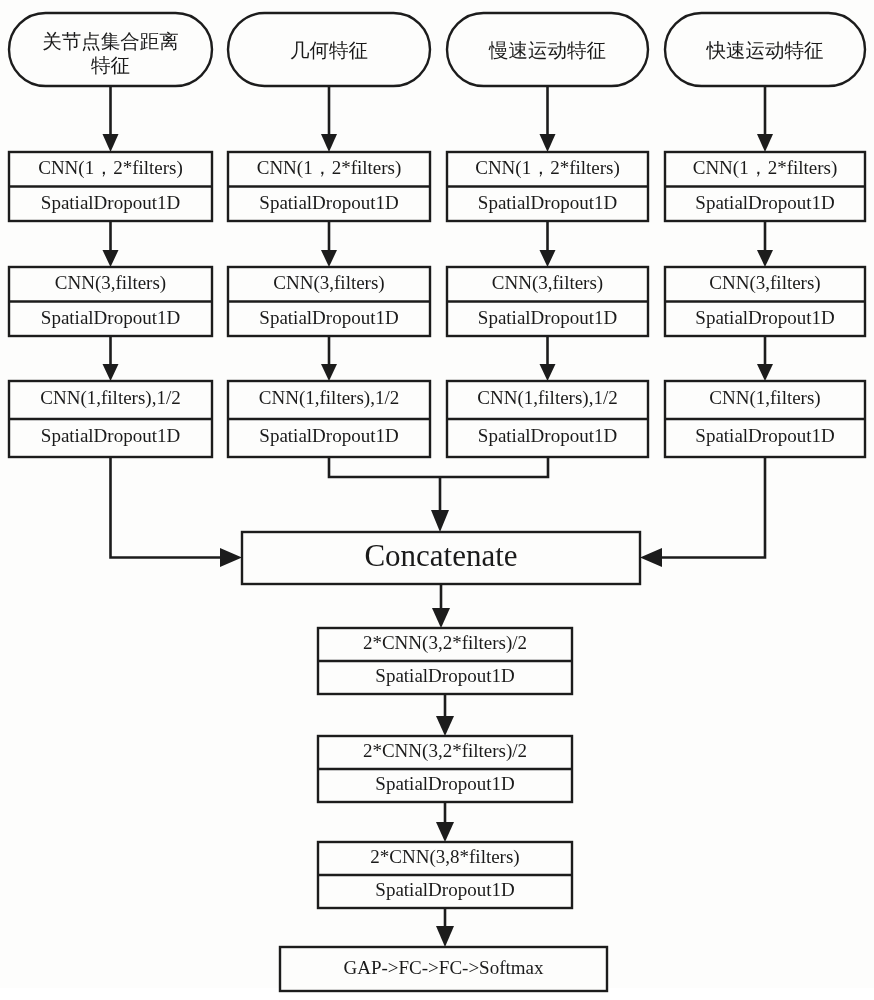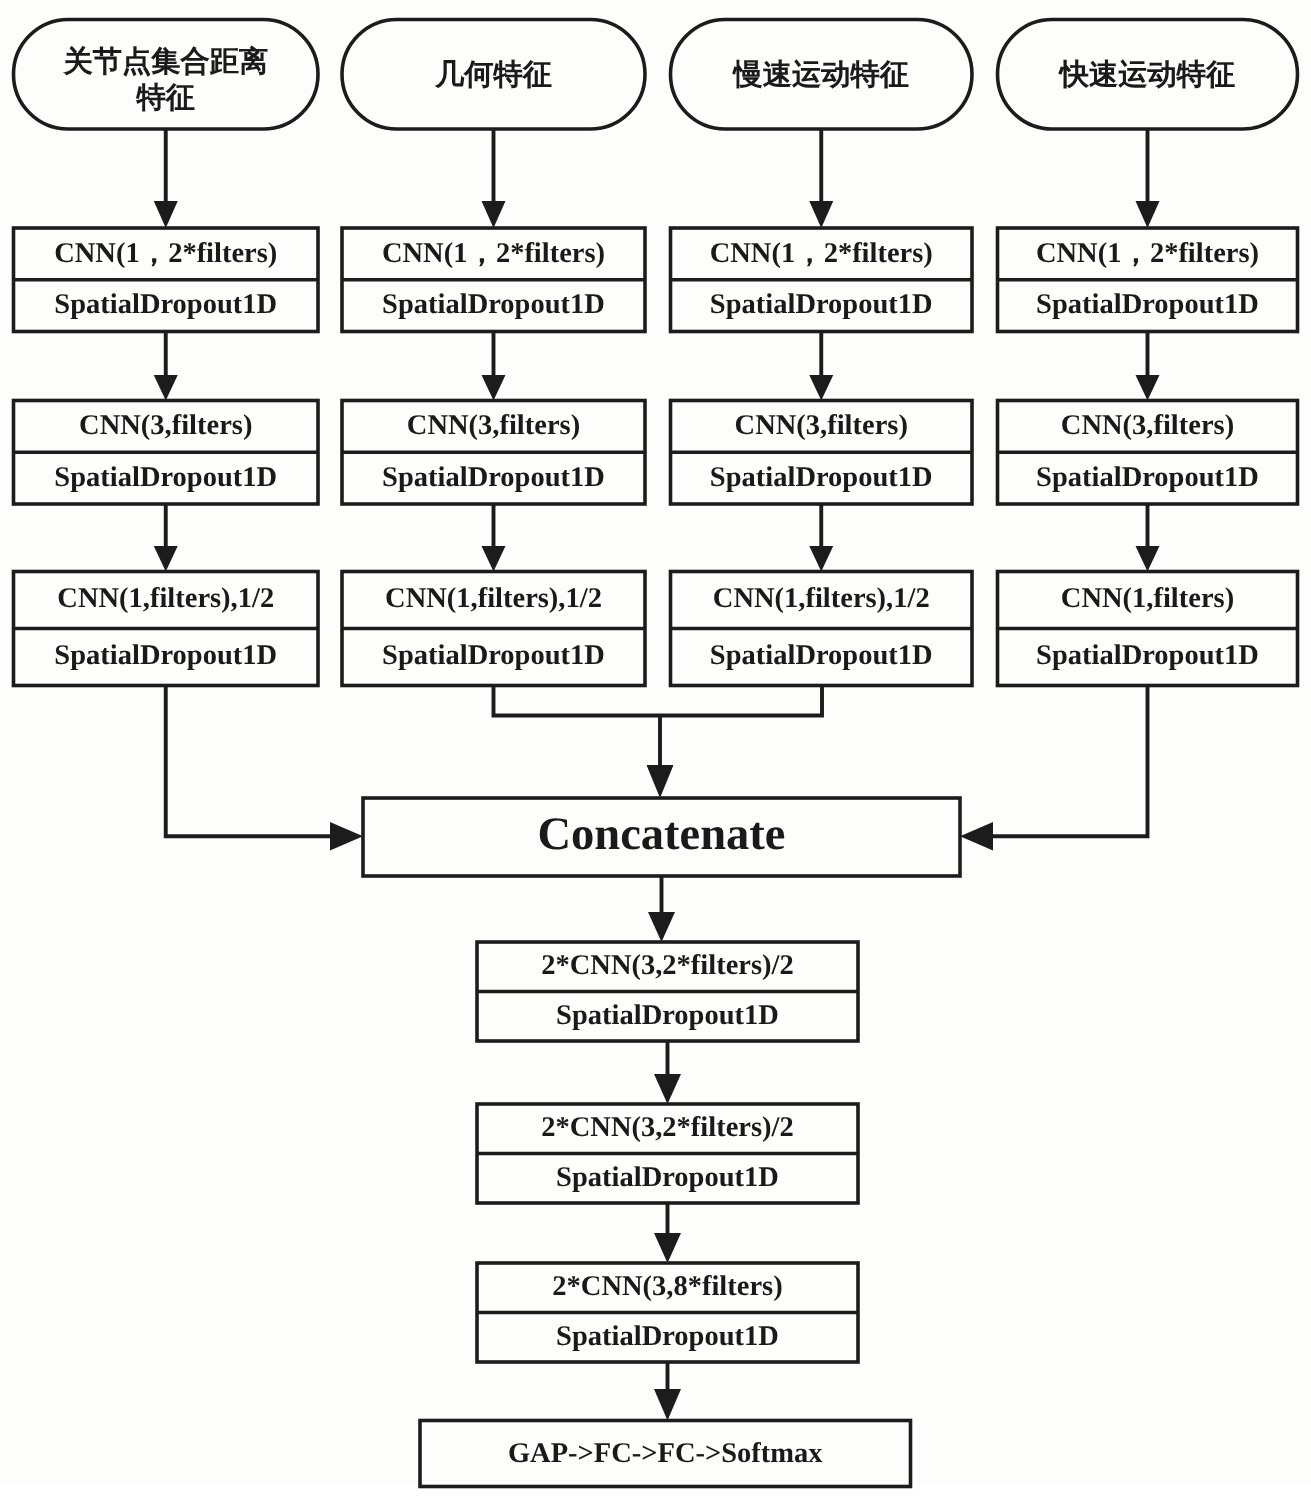--- a/index.html
+++ b/index.html
@@ -11,21 +11,20 @@
     width: 874px;
     height: 1000px;
     font-family: "Liberation Serif", "DejaVu Serif", serif;
     overflow: hidden;
   }
   #diagram-root {
     position: relative;
     width: 874px;
     height: 988px;
     background: #fdfdfc;
-    font-weight: bold;
   }
   svg#flow {
     position: absolute;
     left: 0;
     top: 0;
     width: 874px;
     height: 1000px;
   }
   .pill {
     fill: #fdfdfc;

